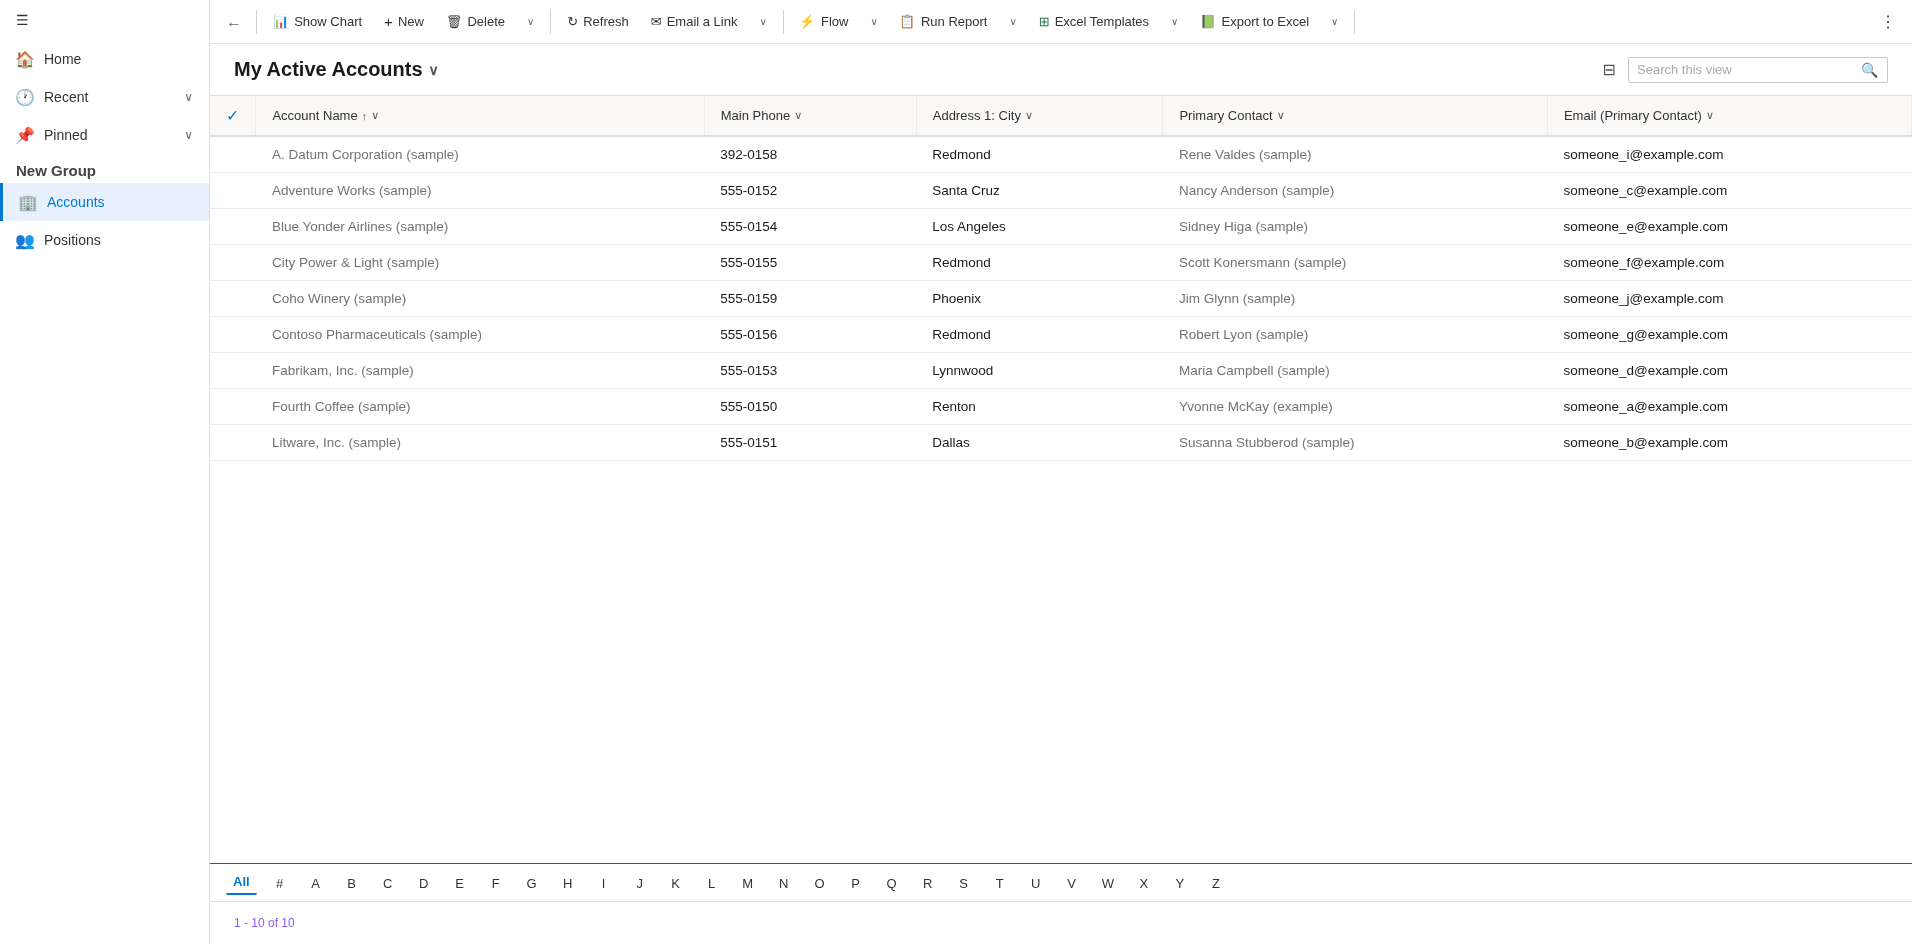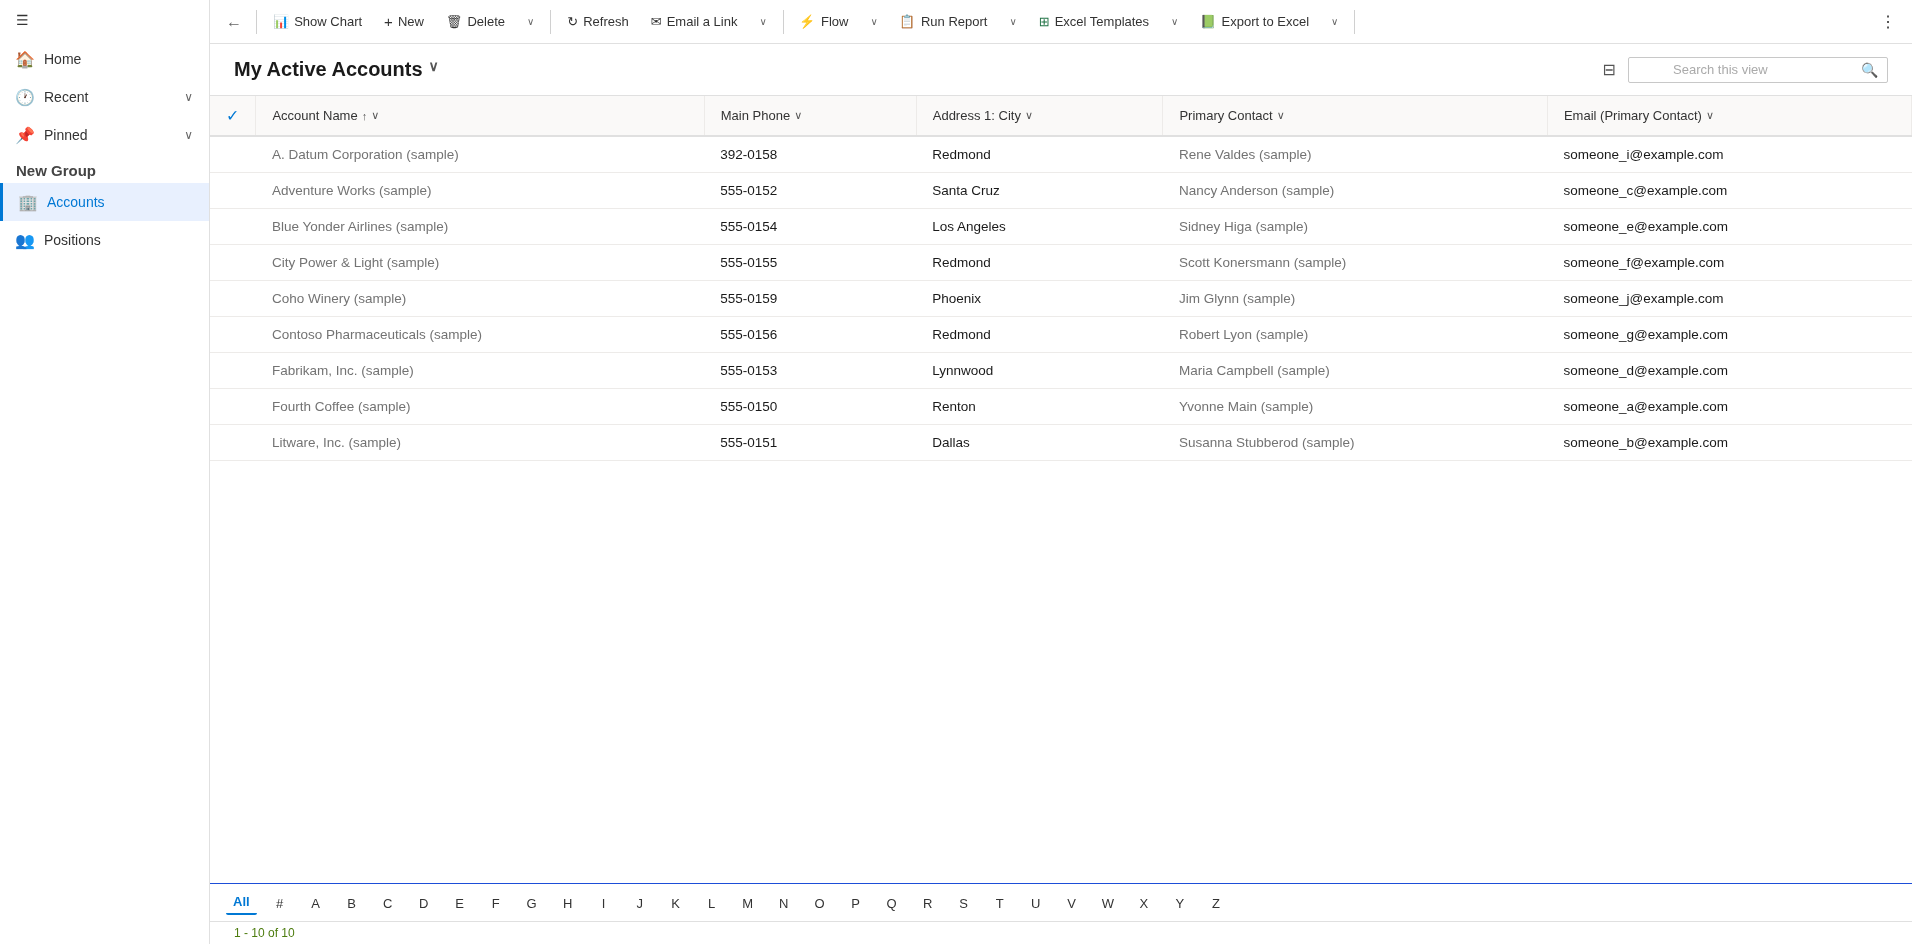--- a/index.html
+++ b/index.html
@@ -122,20 +122,21 @@
       padding: 12px 24px;
       background: #fff;
       border-bottom: 1px solid #e0e0e0;
       flex-shrink: 0;
     }
     .view-title {
       font-size: 20px;
       font-weight: 600;
       color: #1a1a1a;
       display: flex;
+      align-items: center;
       gap: 6px;
     }
     .view-title-arrow { font-size: 14px; color: #555; cursor: pointer; }
     .view-header-right {
       margin-left: auto;
       display: flex;
       align-items: center;
       gap: 8px;
     }
     .filter-icon-btn {
@@ -154,21 +155,20 @@
       padding: 4px 8px;
       width: 260px;
       gap: 6px;
     }
     .search-box input {
       border: none;
       outline: none;
       font-size: 13px;
       width: 100%;
       color: #333;
-      margin-left: 36px;
     }
     .search-box input::placeholder { color: #aaa; }
 
     
     .table-container {
       flex: 1;
       overflow-y: auto;
       overflow-x: auto;
     }
     table {
@@ -233,23 +233,23 @@
       text-align: center;
     }
     .alpha-btn.active {
       color: #0078d4;
       font-weight: 600;
       border-bottom: 2px solid #0078d4;
     }
 
     
     .pagination-bar {
-      padding: 4px 24px;
+      padding: 14px 24px;
       font-size: 12px;
-      color: #4d7c0f;
+      color: #8b5cf6;
       background: #fff;
       border-top: 1px solid #e0e0e0;
       flex-shrink: 0;
     }
   </style>
 </head>
 <body>
 
 <div class="sidebar">
   <div class="sidebar-hamburger">
@@ -456,21 +456,21 @@
       <td>555-0153</td>
       <td>Lynnwood</td>
       <td><span class="link-cell">Maria Campbell (sample)</span></td>
       <td>someone_d@example.com</td>
     </tr>
           <tr>
       <td></td>
       <td><span class="link-cell">Fourth Coffee (sample)</span></td>
       <td>555-0150</td>
       <td>Renton</td>
-      <td><span class="link-cell">Yvonne Main (sample)</span></td>
+      <td><span class="link-cell">Yvonne McKay (example)</span></td>
       <td>someone_a@example.com</td>
     </tr>
           <tr>
       <td></td>
       <td><span class="link-cell">Litware, Inc. (sample)</span></td>
       <td>555-0151</td>
       <td>Dallas</td>
       <td><span class="link-cell">Susanna Stubberod (sample)</span></td>
       <td>someone_b@example.com</td>
     </tr>

